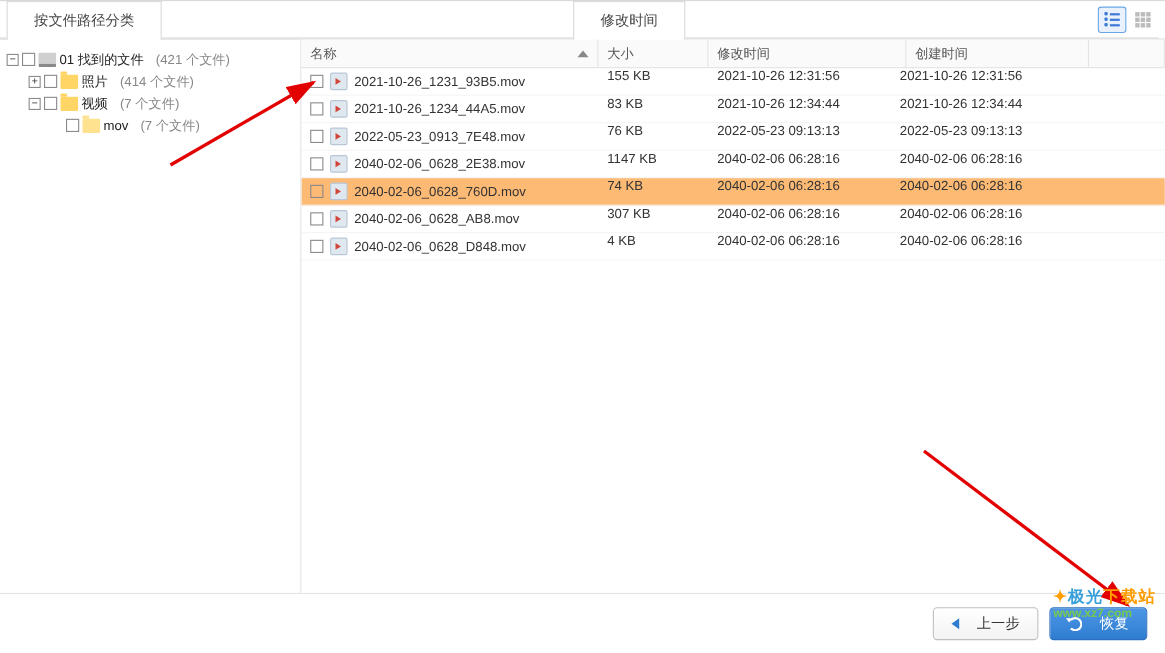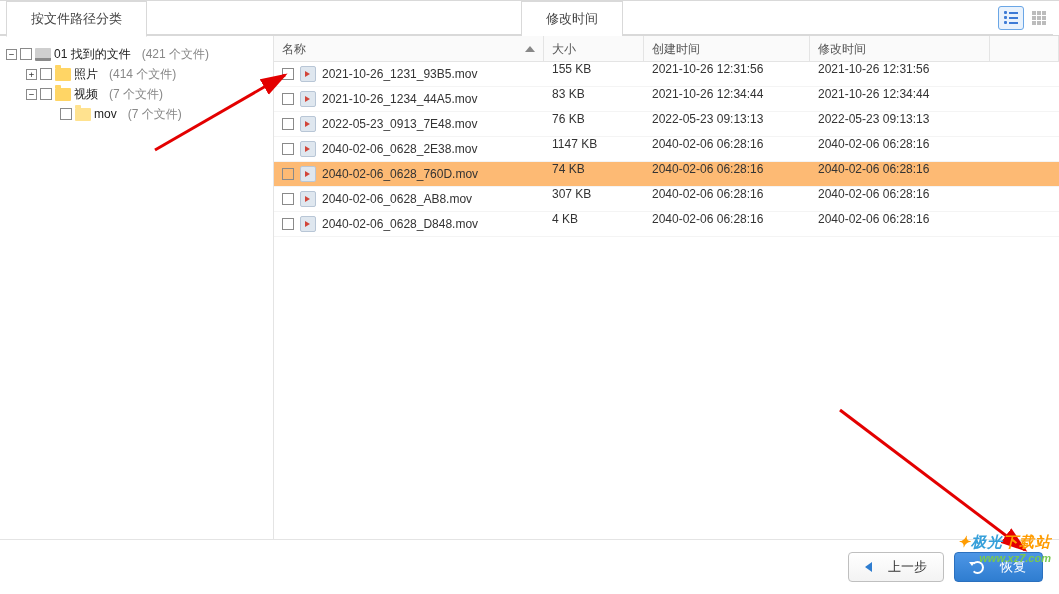--- a/index.html
+++ b/index.html
@@ -65,21 +65,21 @@
   .btn{height:30px;padding:0 16px;border:1px solid #bfbfbf;border-radius:4px;background:linear-gradient(#fff,#f3f3f3);display:flex;align-items:center;gap:16px;font-size:13px;color:#333;cursor:pointer}
   .btn.primary{background:linear-gradient(#4d96e6,#2f7dd0);border-color:#2b70be;color:#fff}
   .arrow-left{width:0;height:0;border-top:5px solid transparent;border-bottom:5px solid transparent;border-right:7px solid #2f7dd0}
   .refresh{width:13px;height:13px;border:2px solid #fff;border-left-color:transparent;border-radius:50%;position:relative}
   .refresh:after{content:"";position:absolute;left:-4px;top:-1px;width:0;height:0;border-top:4px solid #fff;border-left:3px solid transparent;border-right:3px solid transparent}
 
   
   .arrow-svg{position:absolute;pointer-events:none}
 
   
-  .wm{position:absolute;right:8px;bottom:30px;text-align:right;font-style:italic}
+  .wm{position:absolute;right:8px;bottom:30px;}
   .wm .l1{color:#37a0da;font-size:15px;font-weight:bold;letter-spacing:1px}
   .wm .dot{color:#ff9c00}
   .wm .l2{color:#78c850;font-size:11px;font-weight:bold}
 </style>
 </head>
 <body>
 
 <div class="tabs-row">
   <div class="tabs-spacer-l"></div>
   <div class="tab active">按文件路径分类</div>
@@ -168,22 +168,22 @@
     </div>
   </div>
 
   <div class="file-pane">
     <div class="thead">
       <div class="col col-name">
           <span>名称</span>
           <span class="sort-caret"></span>
         </div>
       <div class="col col-size">大小</div>
+      <div class="col col-mt">修改时间</div>
       <div class="col col-ct">创建时间</div>
-      <div class="col col-mt">修改时间</div>
       <div class="col col-rest"></div>
     </div>
     <div class="tbody" id="tbody">
         <div class="frow">
           <div class="col col-name">
             <span class="fcb"></span>
             <span class="mov-ico"></span>
             <span>2021-10-26_1231_93B5.mov</span>
           </div>
           <div class="col col-size">155 KB</div>

